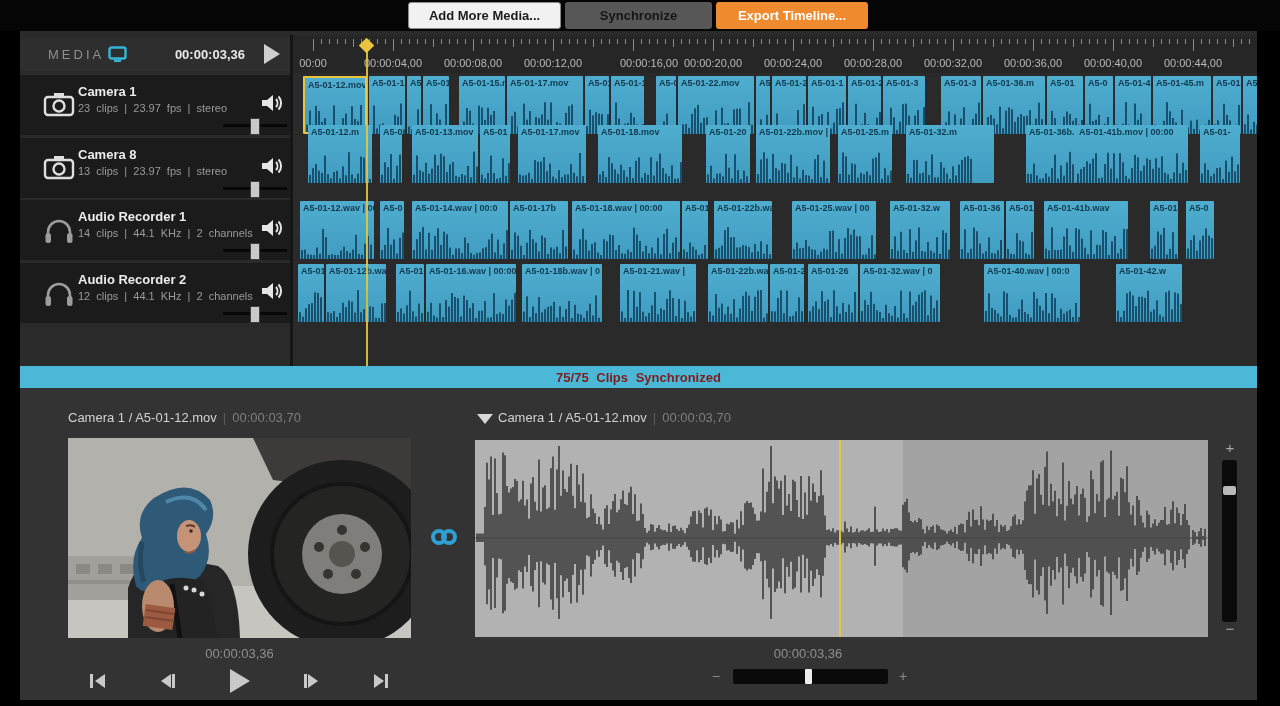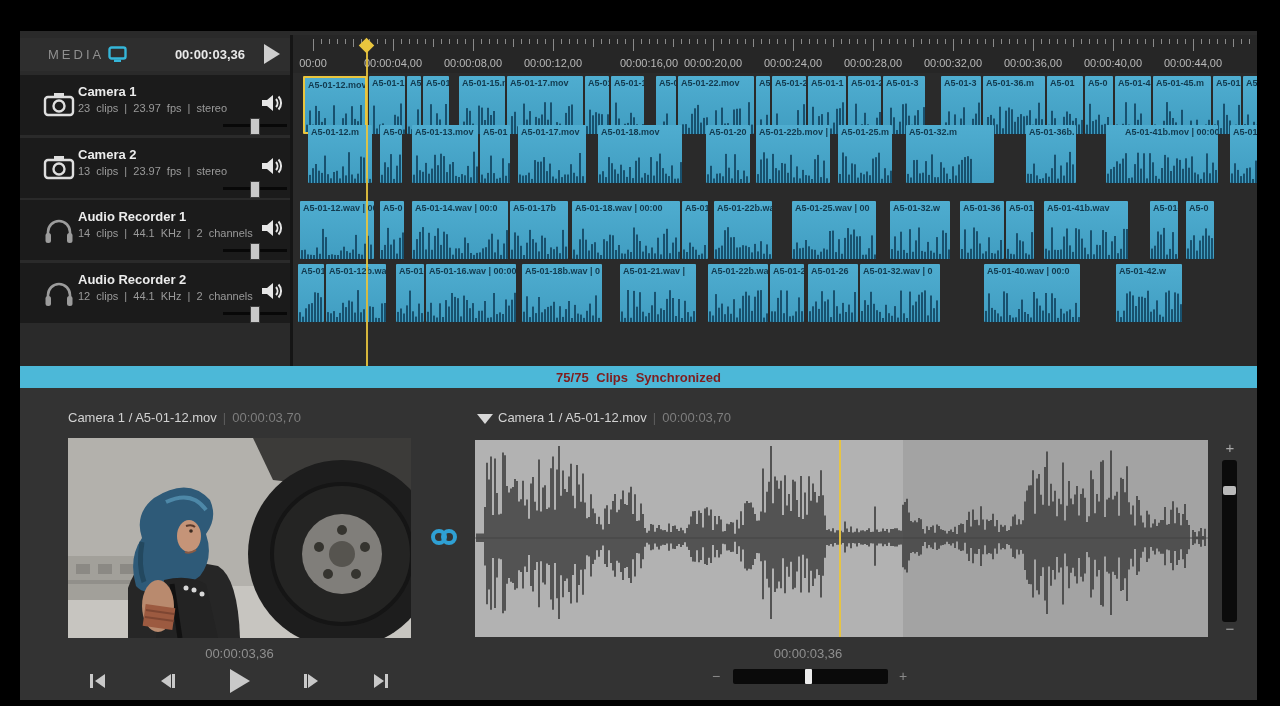--- a/index.html
+++ b/index.html
@@ -72,20 +72,25 @@
   .hz-minus{position:absolute;left:706px;top:668px;width:20px;text-align:center;font-size:14px;color:#8a8a8a;cursor:pointer;}
   .hz-track{position:absolute;left:733px;top:669px;width:155px;height:15px;background:#0a0a0a;border-radius:2px;cursor:pointer;}
   .hz-handle{position:absolute;left:72px;top:0;width:7px;height:15px;background:#ececec;border-radius:1px;}
   .hz-plus{position:absolute;left:893px;top:668px;width:20px;text-align:center;font-size:14px;color:#8a8a8a;cursor:pointer;}
 </style>
 </head>
 <body>
 
 <div class="stage">
 
+  <div class="topbar">
+    <div class="tbtn add">Add More Media...</div>
+    <div class="tbtn sync">Synchronize</div>
+    <div class="tbtn export">Export Timeline...</div>
+  </div>
 
   <div class="tl-bg"></div>
   <div class="gapcol"></div>
 
   <div class="media-bar">
     <span class="media-label">MEDIA</span>
     <span class="monitor-ic">
       <svg width="20" height="17" viewBox="0 0 20 17">
           <rect x="1.5" y="1.5" width="16" height="11" rx="2" fill="none" stroke="#35b6d9" stroke-width="2.4"></rect>
           <rect x="6" y="13.6" width="7" height="2.4" fill="#35b6d9"></rect>
@@ -111,21 +116,21 @@
         <div class="t-vol">
           <div class="t-volh"></div>
         </div>
       </div>
       <div class="thead" style="top: 138px;">
         <span class="t-ic"><svg width="34" height="28" viewBox="0 0 34 28">
             <rect x="3" y="7" width="28" height="18" rx="3" fill="none" stroke="#dedede" stroke-width="2.4"></rect>
             <rect x="12" y="3" width="10" height="4" fill="#dedede"></rect>
             <circle cx="17" cy="16" r="5.5" fill="none" stroke="#dedede" stroke-width="2.4"></circle>
           </svg></span>
-        <div class="t-name">Camera 2</div>
+        <div class="t-name">Camera 8</div>
         <div class="t-details">13 clips | 23.97 fps | stereo</div>
         <span class="t-speaker"><svg width="24" height="22" viewBox="0 0 24 22">
             <polygon points="2,8 7,8 13,3 13,19 7,14 2,14" fill="#e6e6e6"></polygon>
             <path d="M16,7 a6,6 0 0 1 0,8 M18.5,4.5 a9.5,9.5 0 0 1 0,13" fill="none" stroke="#e6e6e6" stroke-width="2"></path>
           </svg></span>
         <div class="t-vol">
           <div class="t-volh"></div>
         </div>
       </div>
       <div class="thead" style="top: 200px;">
@@ -960,21 +965,21 @@
             <rect x="25" y="19.2" width="2" height="14.8" fill="#10435f" opacity="0.85"></rect>
             <rect x="28" y="5.7" width="2" height="28.3" fill="#10435f" opacity="0.85"></rect>
             <rect x="31" y="29.6" width="2" height="4.4" fill="#10435f" opacity="0.85"></rect>
             <rect x="34" y="16.5" width="2" height="17.5" fill="#10435f" opacity="0.85"></rect>
             <rect x="37" y="26.6" width="2" height="7.4" fill="#10435f" opacity="0.85"></rect>
             <rect x="40" y="13.4" width="2" height="20.6" fill="#10435f" opacity="0.85"></rect>
             <rect x="43" y="2.9" width="2" height="31.1" fill="#10435f" opacity="0.85"></rect>
             <rect x="46" y="15.4" width="2" height="18.6" fill="#10435f" opacity="0.85"></rect>
           </svg>
         </div>
-        <div class="clip" style="width: 112px; margin-left: 30px; padding-left: 16px;">
+        <div class="clip" style="width: 112px; ">
           <span class="clip-label">A5-01-41b.mov | 00:00</span>
           <svg class="cwave" width="112" height="34" viewBox="0 0 112 34" preserveAspectRatio="none">
             <rect x="1" y="24.7" width="2" height="9.3" fill="#10435f" opacity="0.85"></rect>
             <rect x="4" y="20.1" width="2" height="13.9" fill="#10435f" opacity="0.85"></rect>
             <rect x="7" y="17.9" width="2" height="16.1" fill="#10435f" opacity="0.85"></rect>
             <rect x="10" y="12.3" width="2" height="21.7" fill="#10435f" opacity="0.85"></rect>
             <rect x="13" y="14.7" width="2" height="19.3" fill="#10435f" opacity="0.85"></rect>
             <rect x="16" y="9.6" width="2" height="24.4" fill="#10435f" opacity="0.85"></rect>
             <rect x="19" y="4.2" width="2" height="29.8" fill="#10435f" opacity="0.85"></rect>
             <rect x="22" y="29.1" width="2" height="4.9" fill="#10435f" opacity="0.85"></rect>

